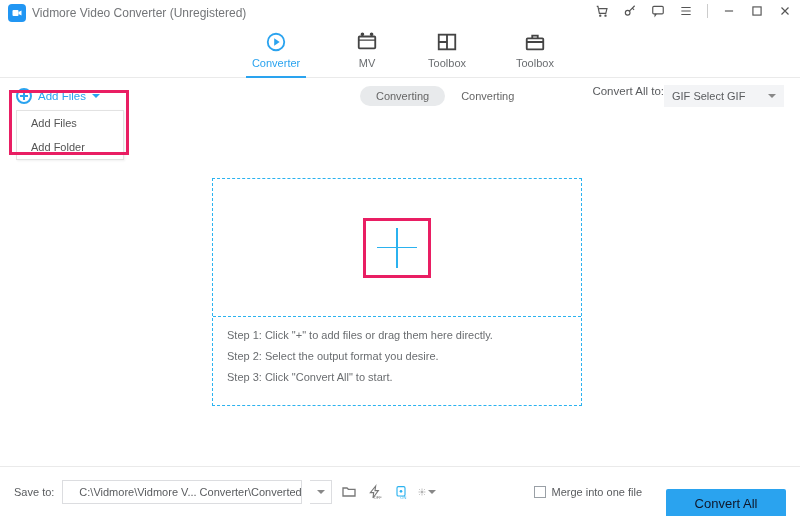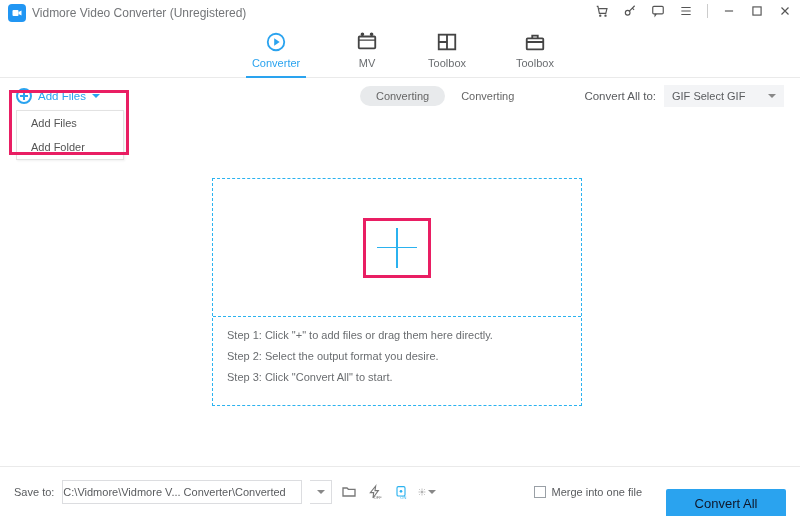--- a/index.html
+++ b/index.html
@@ -19,36 +19,36 @@
 .midbar { height: 36px; display: flex; align-items: center; padding: 0 16px; font-size: 11.5px; color:#595b5e; }
 .add-files-btn { display: flex; align-items: center; gap: 6px; color: #2aa3ef; cursor: pointer; position: relative; }
 .plus-circle { width: 16px; height: 16px; border: 2px solid #2aa3ef; border-radius: 50%; position: relative; }
 .plus-circle::before, .plus-circle::after { content:""; position:absolute; background:#2aa3ef; }
 .plus-circle::before { width:8px; height:2px; top:5px; left:2px; }
 .plus-circle::after { width:2px; height:8px; top:2px; left:5px; }
 .caret-down { width:0; height:0; border-left:4px solid transparent; border-right:4px solid transparent; border-top:4px solid #2aa3ef; }
 .seg { display:flex; margin-left: 260px;}
 .seg-btn { padding: 4px 16px; font-size: 11px; border-radius: 11px; cursor:pointer; color:#666;}
 .seg-btn.active { background:#e8eaec; }
-.convert-all-to { margin-left: auto; display:flex; align-items:center; gap:8px; }
+.convert-all-to { margin-left: auto; display:flex; }
 .format-select { width: 120px; height: 22px; background:#f3f4f6; display:flex; align-items:center; padding:0 8px; justify-content:space-between; cursor:pointer; font-size:11px;}
 .caret-dn2 { width:0;height:0;border-left:4px solid transparent;border-right:4px solid transparent;border-top:4px solid #888;}
 .dropdown-menu { position: absolute; top: 110px; left: 16px; width: 108px; background:#fff; border:1px solid #e2e2e2; box-shadow: 1px 1px 2px rgba(0,0,0,0.06); z-index:5;}
 .dropdown-menu .item { padding: 6px 14px; font-size: 11px; color:#555; cursor:pointer; }
 .highlight1 { position:absolute; border:3px solid #e91e63; top: 90px; left: 9px; width: 120px; height: 65px; z-index:6; pointer-events:none;}
 .dropzone { position:absolute; left: 212px; top: 178px; width: 370px; height: 228px; border: 1.5px dashed #2bb2ef; }
 .dz-cross-area { height: 138px; display:flex; align-items:center; justify-content:center; border-bottom: 1.5px dashed #2bb2ef;}
 .dz-cross-box { width: 68px; height: 60px; border:3px solid #e91e63; display:flex; align-items:center; justify-content:center; }
 .big-plus { position:relative; width:40px; height:40px; }
 .big-plus::before, .big-plus::after { content:""; position:absolute; background:#2bb2ef; }
 .big-plus::before { width:40px; height:1.5px; top:19px; left:0; }
 .big-plus::after  { width:1.5px; height:40px; top:0; left:19px; }
 .steps { padding: 8px 14px; font-size: 11px; color:#6a6d70; line-height: 1.9;}
 .bottombar { position:absolute; bottom:0; left:0; right:0; height: 50px; border-top:1px solid #eaeaea; display:flex; align-items:center; padding:0 14px; gap:8px; font-size:11px; color:#595b5e;}
-.path-box { width: 240px; height:24px; border:1px solid #dcdde0; display:flex; align-items:center; padding:0 0; white-space:nowrap; overflow:hidden;}
+.path-box { width: 240px; height:24px; border:1px solid #dcdde0; display:flex; align-items:center; padding:0 16px; white-space:nowrap; overflow:hidden;}
 .path-caret-btn { width:22px; height:24px; border:1px solid #dcdde0; border-left:none; display:flex;align-items:center;justify-content:center; cursor:pointer;}
 .icon-btn { width:18px; height:18px; display:flex; align-items:center; justify-content:center; cursor:pointer; color:#777;}
 .icon-btn.blue{color:#2bb2ef;}
 .merge { margin-left:auto; display:flex; align-items:center; gap:6px; cursor:pointer;}
 .checkbox { width:12px; height:12px; border:1px solid #9aa0a6; background:#fff;}
 .convert-all-btn { width:120px; height:30px; background:#2aa3ef; color:#0f172a; font-size:13px; display:flex; align-items:center; justify-content:center; border-radius:2px; margin-left:16px; cursor:pointer;margin-top:24px;}
 </style>
 </head>
 <body>
 

